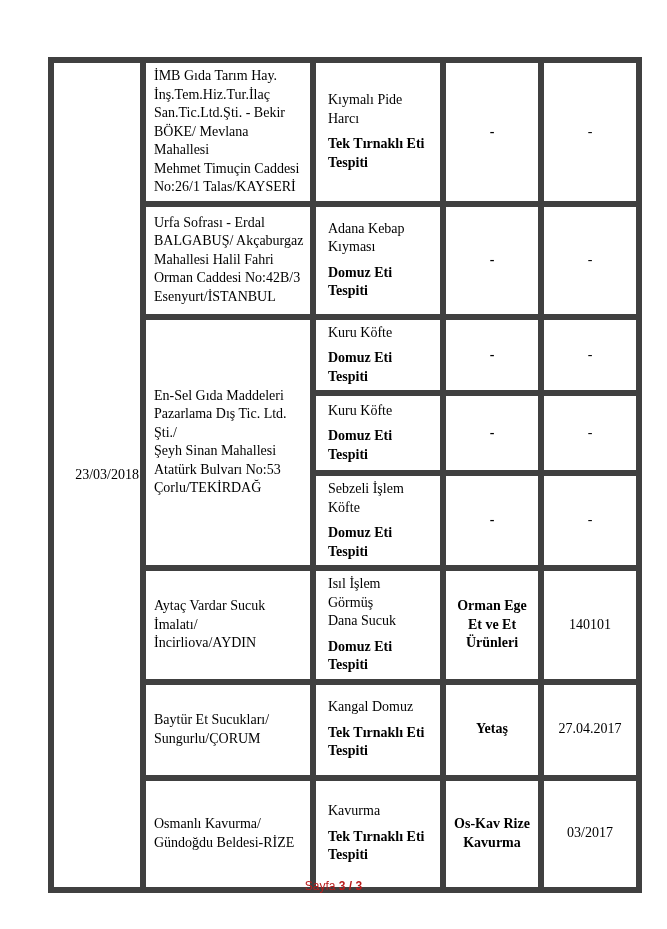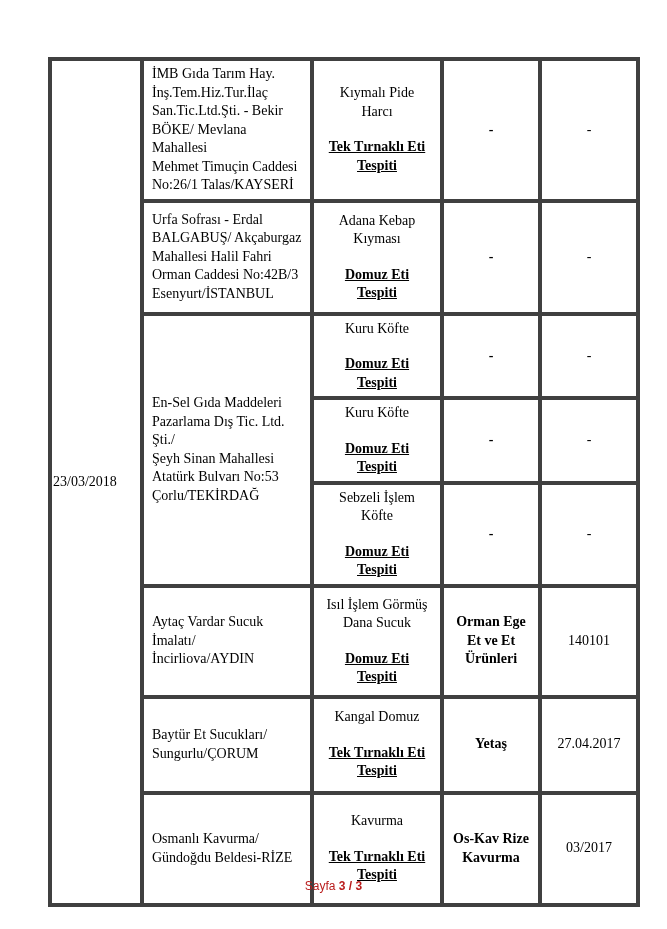--- a/index.html
+++ b/index.html
@@ -16,46 +16,45 @@
   }
   .doc-table {
     position: absolute;
     left: 48px;
     top: 57px;
     border-collapse: collapse;
     table-layout: fixed;
     width: 588px;
   }
   .doc-table td {
-    border: 4px solid #404040;
+    border: 6px solid #404040;
     vertical-align: middle;
     font-size: 14px;
     line-height: 18.5px;
     overflow: hidden;
   }
   .cell-date {
-    text-align: left;
+    text-align: right;
   }
   .cell-company {
     text-align: left;
     padding: 4px 6px 4px 8px;
     white-space: pre-line;
   }
   .cell-product {
-    text-align: center;
+    text-align: left;
     padding: 4px 12px;
   }
   .product-name {
     white-space: pre-line;
   }
   .product-finding {
     font-weight: bold;
     white-space: pre-line;
-    margin-top: 17px;
-    text-decoration: underline;
+    margin-top: 7px;
   }
   .cell-brand {
     text-align: center;
     font-weight: bold;
     white-space: pre-line;
     line-height: 18px;
     padding: 2px 4px;
   }
   .cell-batch {
     text-align: center;

